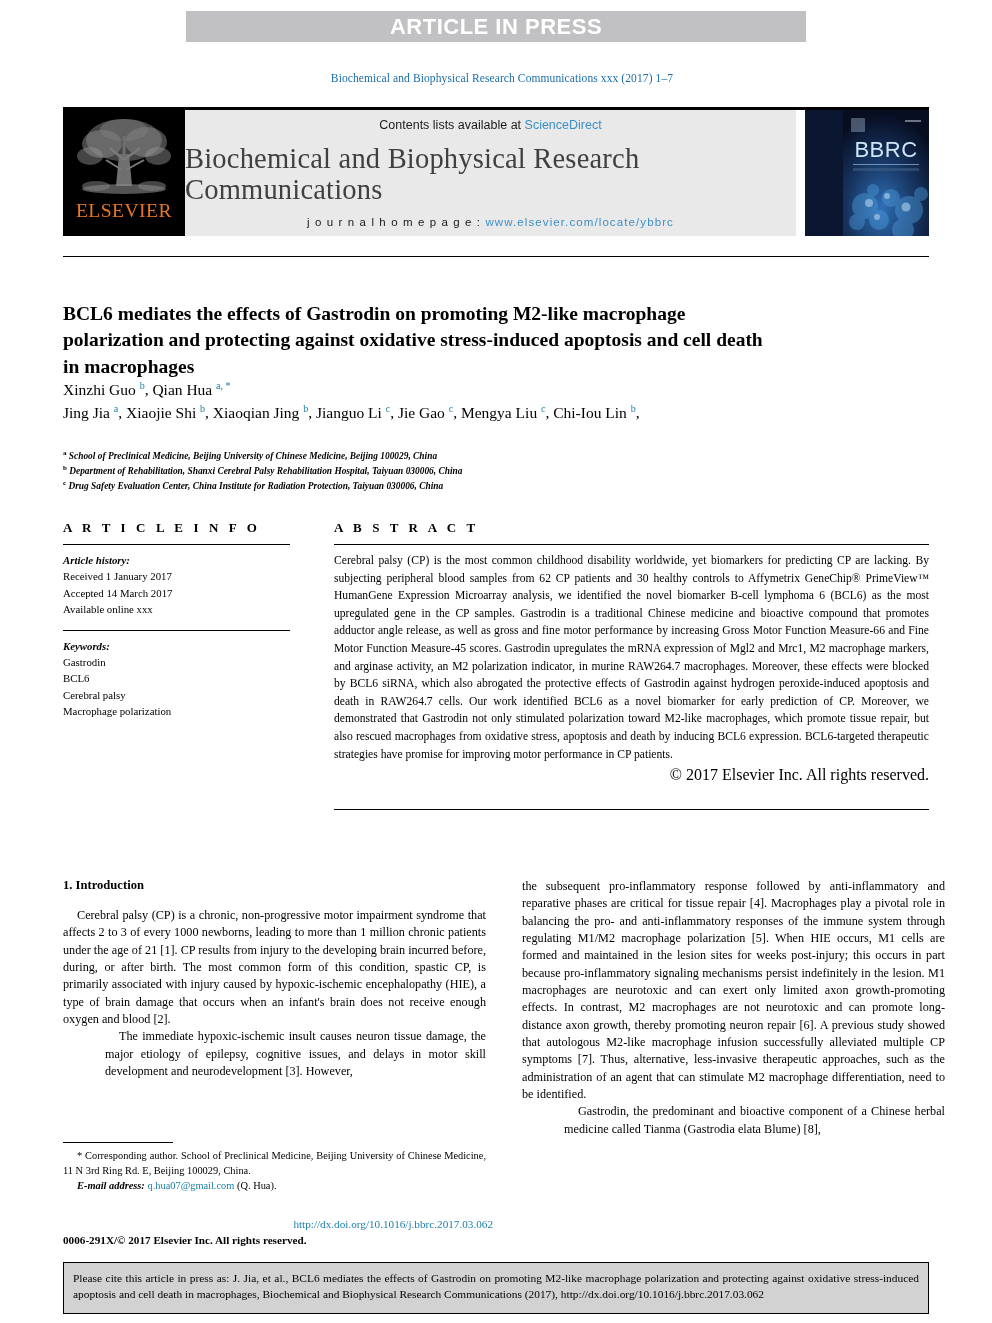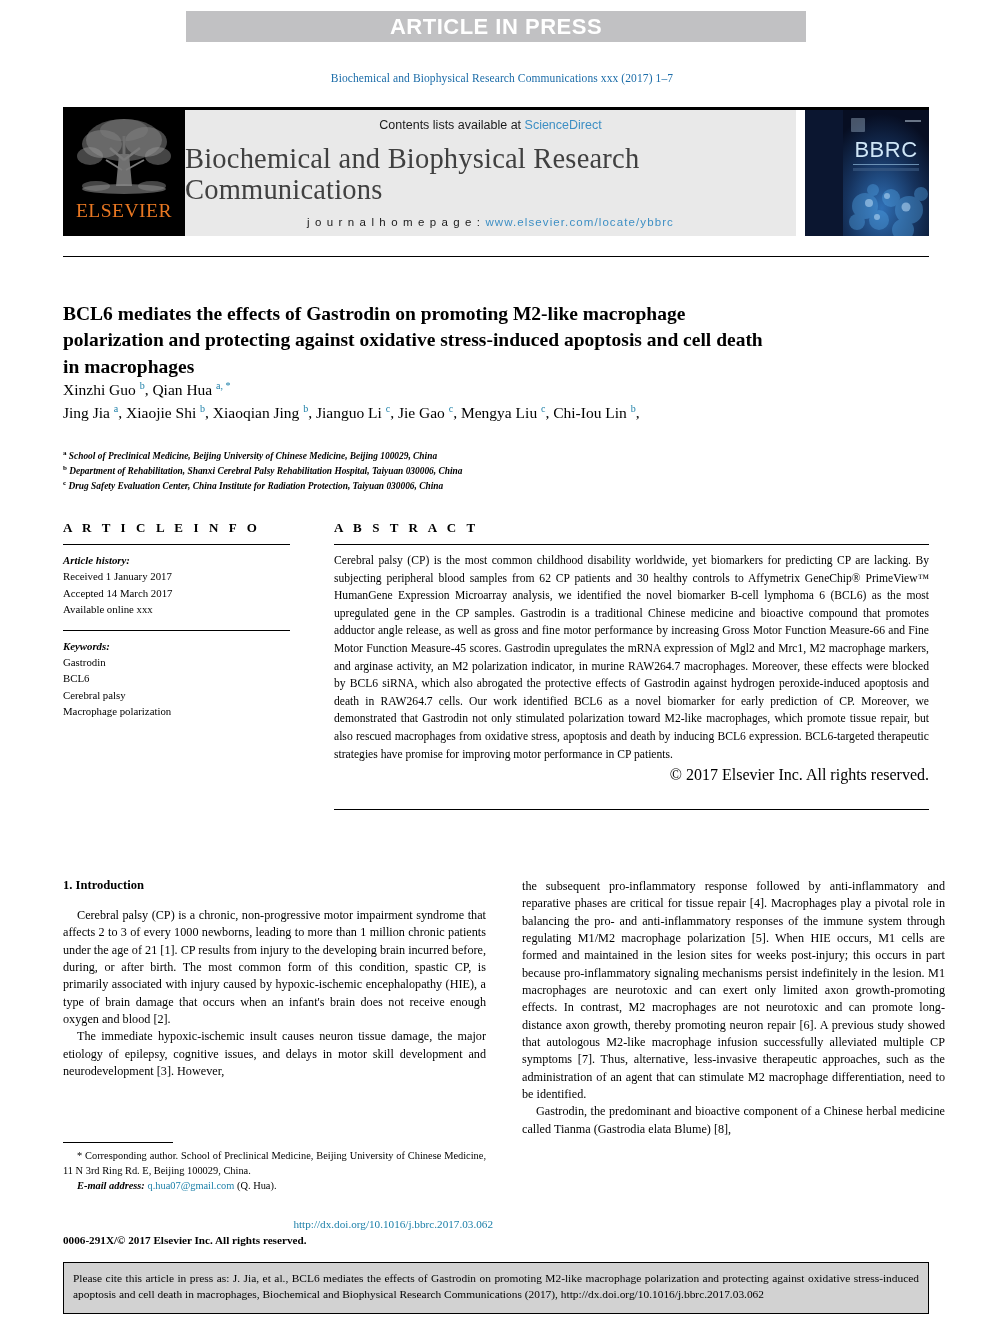--- a/index.html
+++ b/index.html
@@ -247,21 +247,21 @@
     margin: 0 0 14px 0;
   }
   .body-text {
     font-family: "Liberation Serif", serif;
     font-size: 12.2px;
     line-height: 1.42;
     text-align: justify;
     text-justify: inter-word;
     margin: 0;
   }
-  .body-text + .body-text { text-indent: 14px; }
+  .body-text + .body-text { text-indent: 14px; margin-left: 42px; }
   .indent { text-indent: 14px; }
 
   
   .footnote-rule {
     position: absolute;
     left: 63px;
     top: 1142px;
     width: 110px;
     border-top: 1px solid #000;
   }

